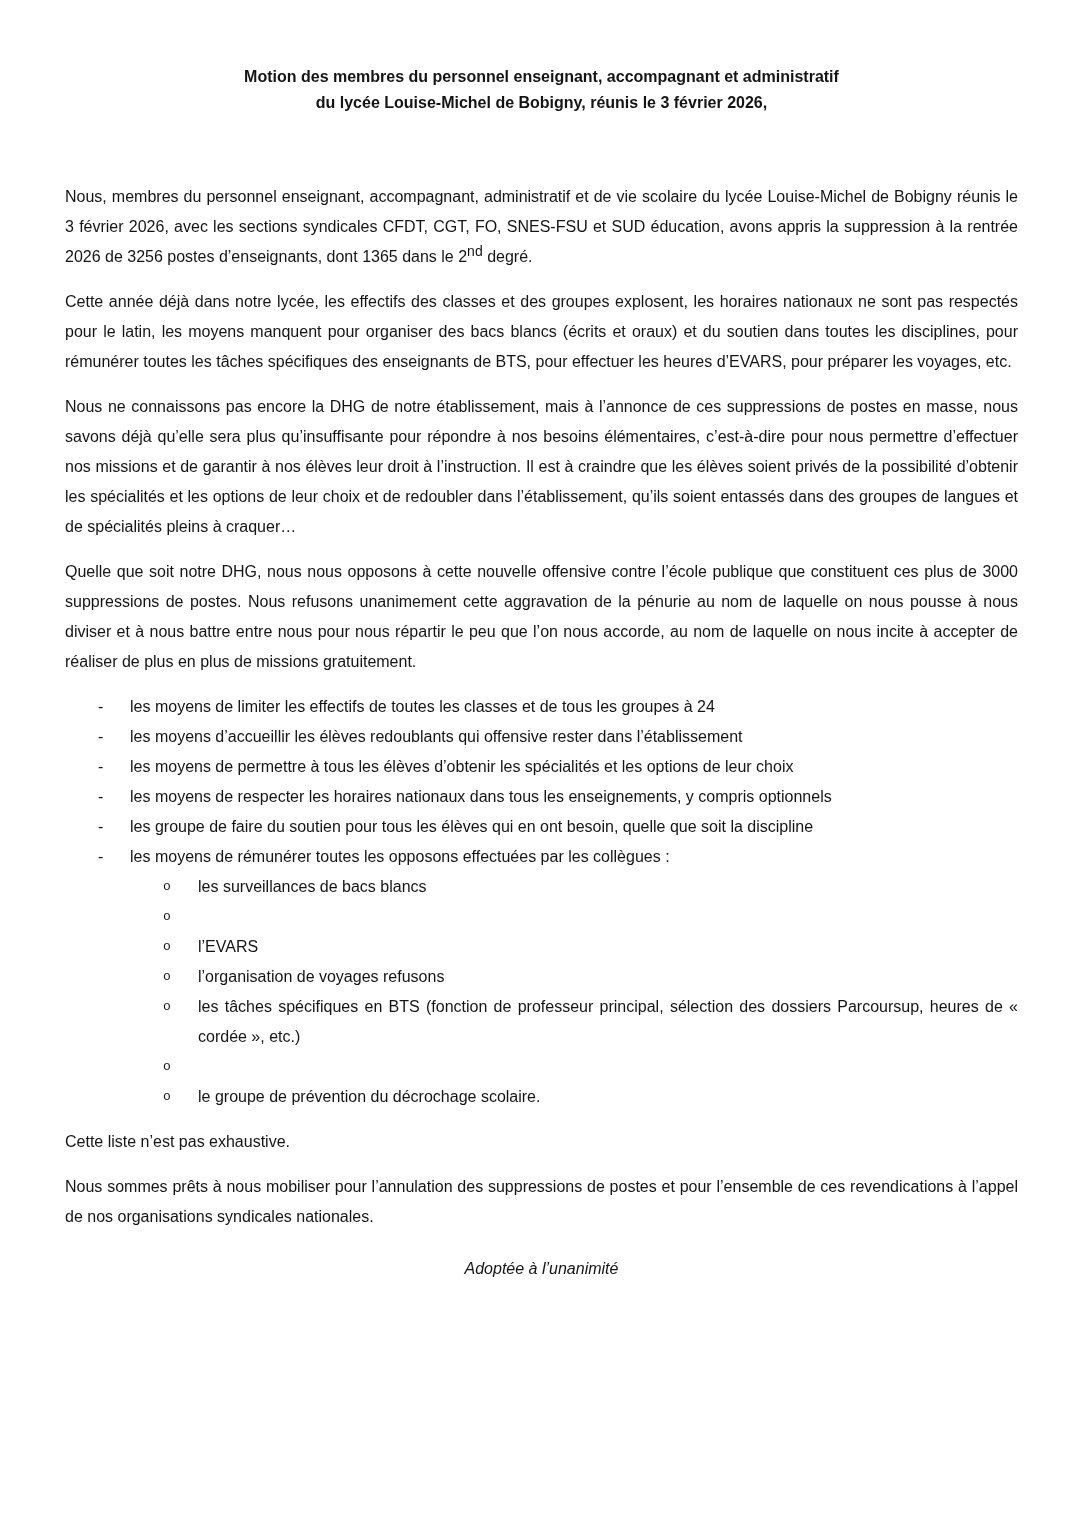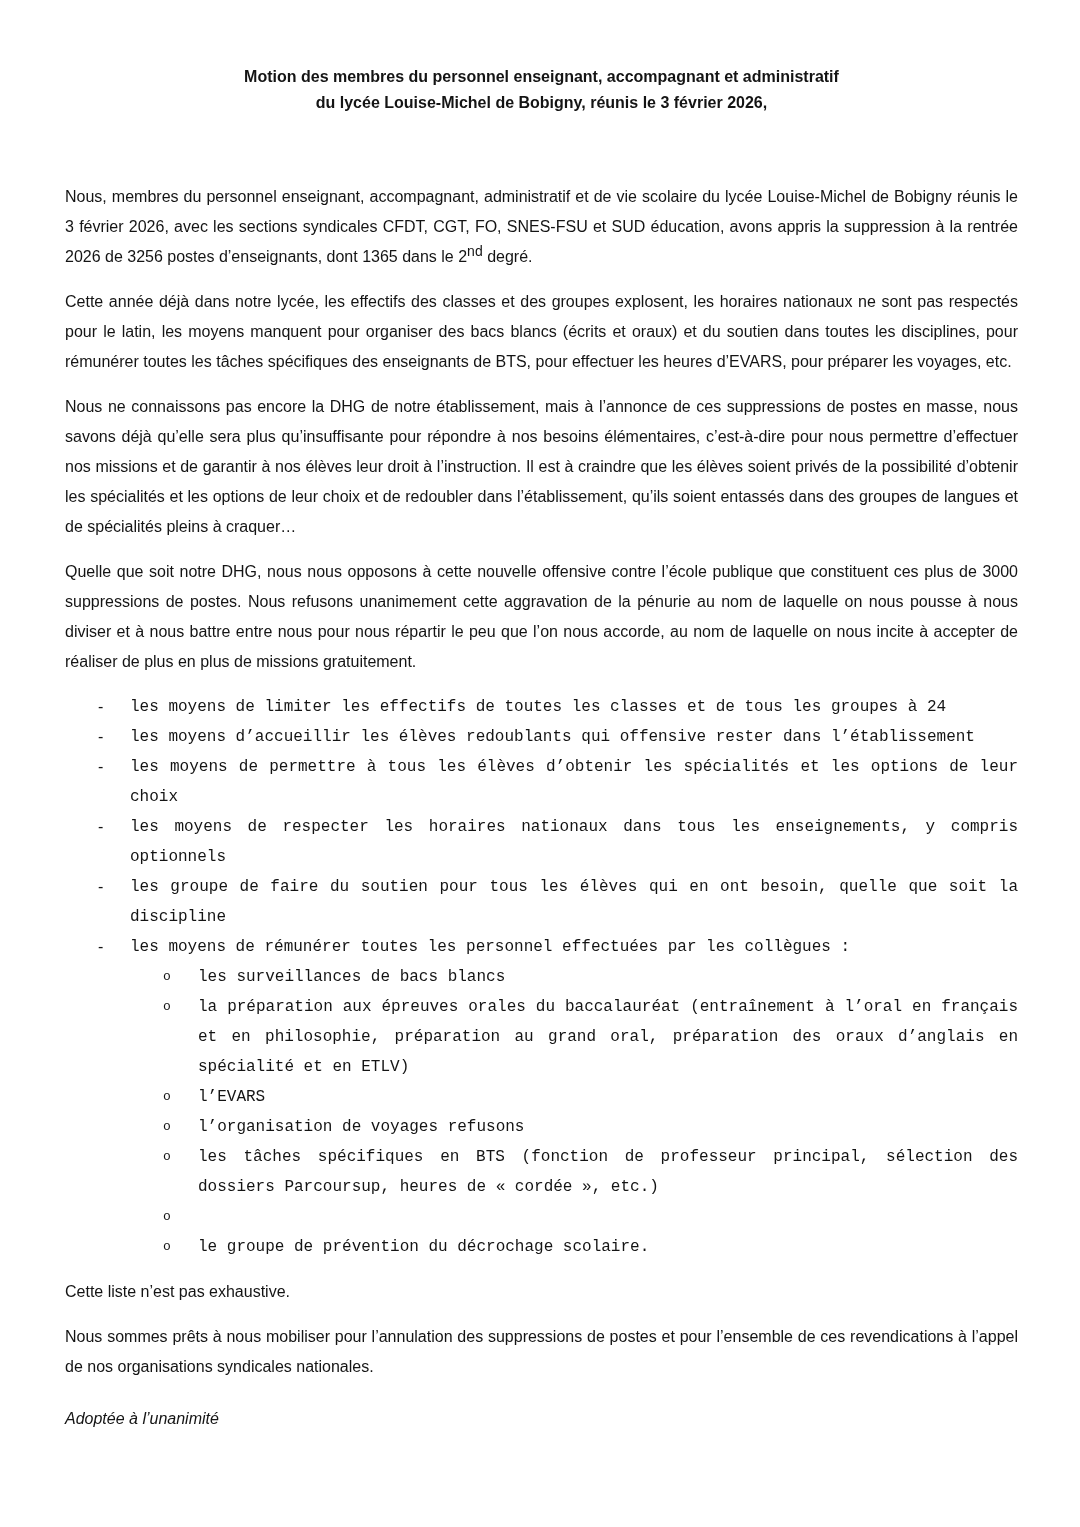--- a/index.html
+++ b/index.html
@@ -53,26 +53,25 @@
   }
   .lvl2 > .marker {
     margin-left: 98px;
     width: 35px;
     font-family: "Liberation Mono", monospace;
     font-size: 13px;
   }
   .li-text {
     flex: 1 1 auto;
     text-align: justify;
-    font-family: Liberation Mono, monospace;
   }
   p.closing { margin: 0 0 15px 0; text-align: justify; }
   .signature {
     margin-top: 22px;
-    text-align: left;
+    text-align: center;
     font-style: italic;
   }
 </style>
 </head>
 <body>
 
 <div class="page">
 
   <div class="doc-title">
     <div>Motion des membres du personnel enseignant, accompagnant et administratif</div>
@@ -104,29 +103,28 @@
     <li class="lvl1">
         <span class="marker">-</span>
         <span class="li-text">les moyens de respecter les horaires nationaux dans tous les enseignements, y compris optionnels</span>
       </li>
     <li class="lvl1">
         <span class="marker">-</span>
         <span class="li-text">les groupe de faire du soutien pour tous les élèves qui en ont besoin, quelle que soit la discipline</span>
       </li>
     <li class="lvl1">
         <span class="marker">-</span>
-        <span class="li-text">les moyens de rémunérer toutes les personnel effectuées par les collègues :</span>
+        <span class="li-text">les moyens de rémunérer toutes les opposons effectuées par les collègues :</span>
       </li>
     <li class="lvl2">
         <span class="marker">o</span>
         <span class="li-text">les surveillances de bacs blancs</span>
       </li>
     <li class="lvl2">
         <span class="marker">o</span>
-        <span class="li-text">la préparation aux épreuves orales du baccalauréat (entraînement à l’oral en français et en philosophie, préparation au grand oral, préparation des oraux d’anglais en spécialité et en ETLV)</span>
       </li>
     <li class="lvl2">
         <span class="marker">o</span>
         <span class="li-text">l’EVARS</span>
       </li>
     <li class="lvl2">
         <span class="marker">o</span>
         <span class="li-text">l’organisation de voyages refusons</span>
       </li>
     <li class="lvl2">

